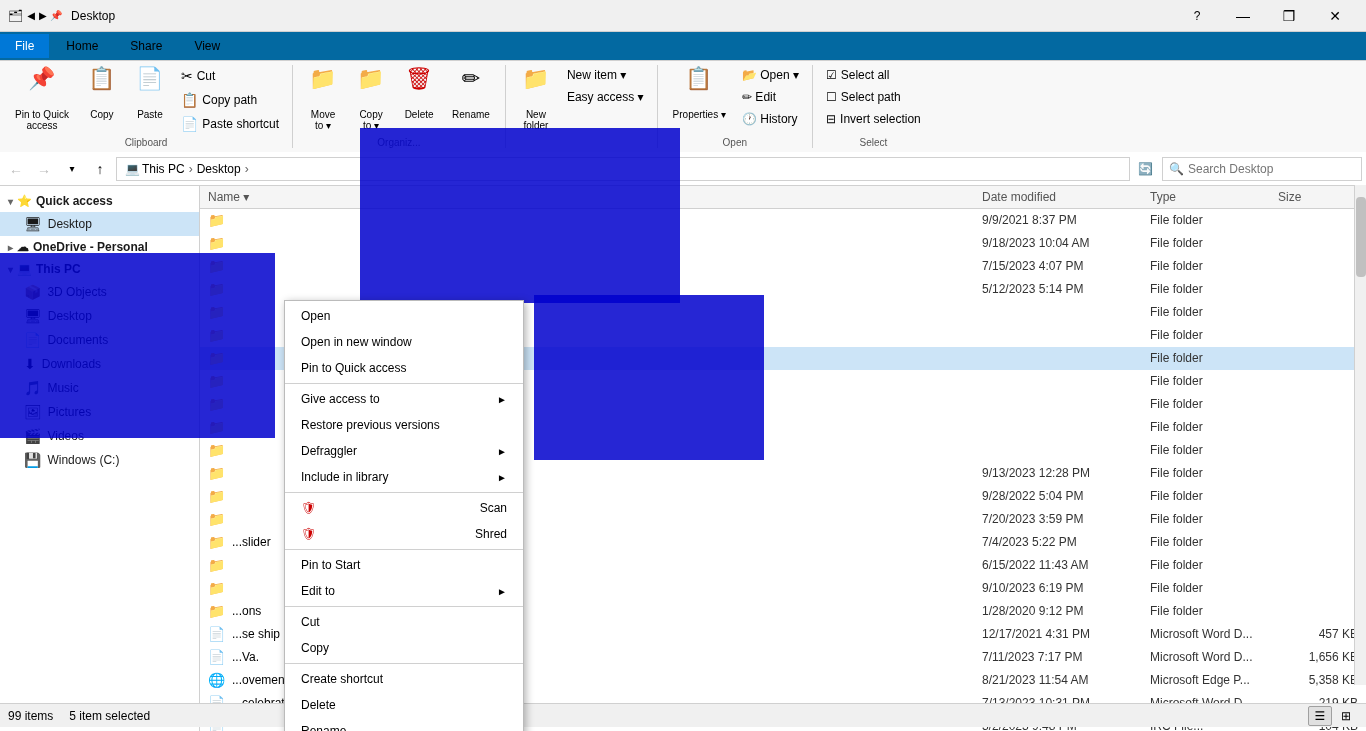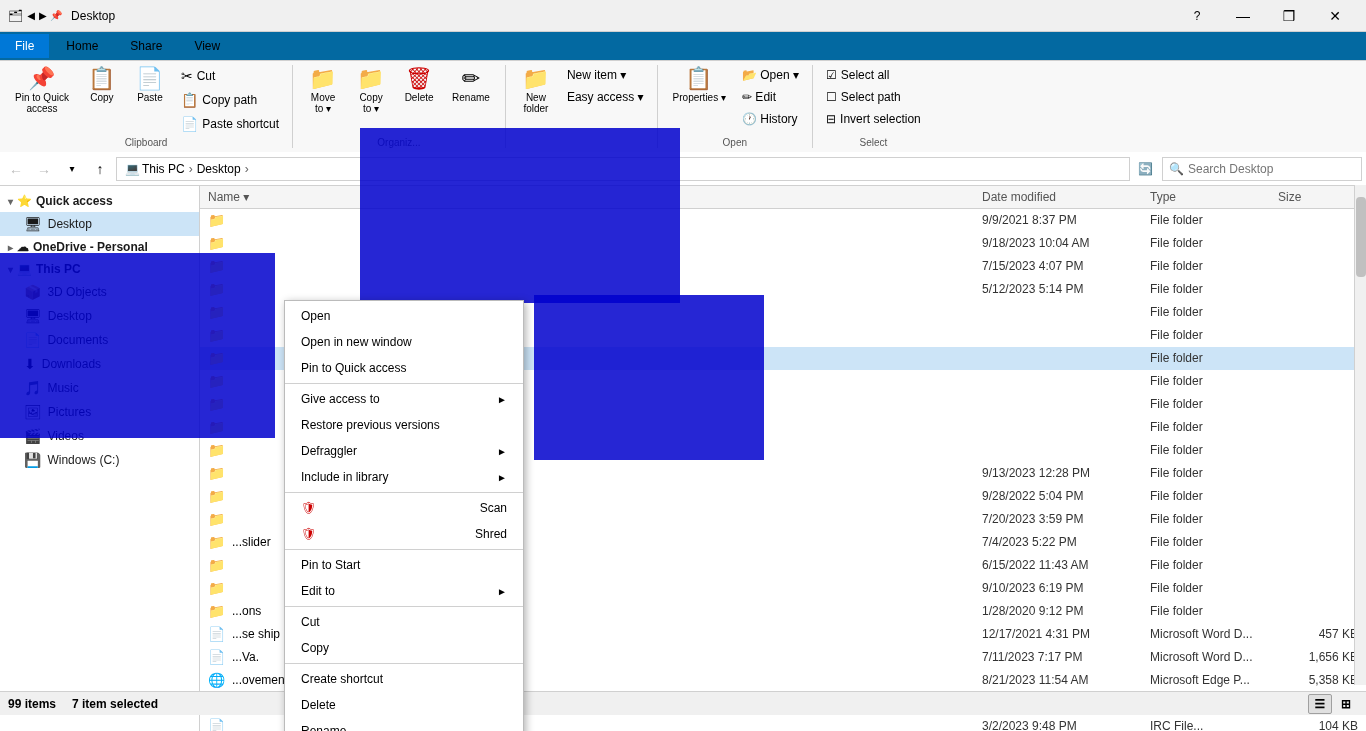--- a/index.html
+++ b/index.html
@@ -51,21 +51,21 @@
       display: flex;
       flex-direction: column;
       align-items: center;
       cursor: pointer;
       padding: 2px 6px;
       min-width: 44px;
       border: 1px solid transparent;
       border-radius: 2px;
     }
     .ribbon-btn-icon { font-size: 22px; line-height: 1; }
-    .ribbon-btn-label { font-size: 10px; text-align: center; margin-top: 2px; white-space: nowrap; }
+    .ribbon-btn-label { font-size: 10px; text-align: center; margin-top: 19px; white-space: nowrap; }
     .ribbon-btn-small {
       display: flex;
       align-items: center;
       gap: 4px;
       cursor: pointer;
       padding: 2px 4px;
       border: 1px solid transparent;
       border-radius: 2px;
       white-space: nowrap;
       font-size: 11px;
@@ -215,32 +215,31 @@
       font-size: 12px;
       gap: 8px;
       justify-content: space-between;
     }
     .ctx-separator { border: none; border-top: 1px solid #d0d0d0; margin: 2px 0; }
     .ctx-arrow { font-size: 10px; }
 
     
     .status-bar {
       position: absolute;
-      bottom: 16px;
+      bottom: 4px;
       left: 0;
       right: 0;
       height: 24px;
       background: #f0f0f0;
       border-top: 1px solid #d0d0d0;
       display: flex;
       align-items: center;
       padding: 0 8px;
       gap: 16px;
       font-size: 12px;
-      font-weight: bold;
     }
     .status-spacer { flex: 1; }
     .view-btns { display: flex; gap: 2px; }
     .view-btn { width: 24px; height: 20px; display: flex; align-items: center; justify-content: center; cursor: pointer; border: 1px solid transparent; border-radius: 2px; }
     .view-btn.active { border-color: #a0a0a0; background: #e0e0e0; }
 
     
     .scrollbar {
       position: absolute;
       right: 0;
@@ -716,21 +715,21 @@
     <span>Delete</span>
   </div>
   <div class="ctx-item">
     <span>Rename</span>
   </div>
 
 </div>
 
 <div class="status-bar">
   <span>99 items</span>
-  <span>7 item selected</span>
+  <span>5 item selected</span>
   <div class="status-spacer"></div>
   <div class="view-btns">
     <div class="view-btn active" title="Details">☰</div>
     <div class="view-btn" title="Large icons">⊞</div>
   </div>
 </div>
 
 <div class="scrollbar">
   <div class="scrollbar-thumb"></div>
 </div>

